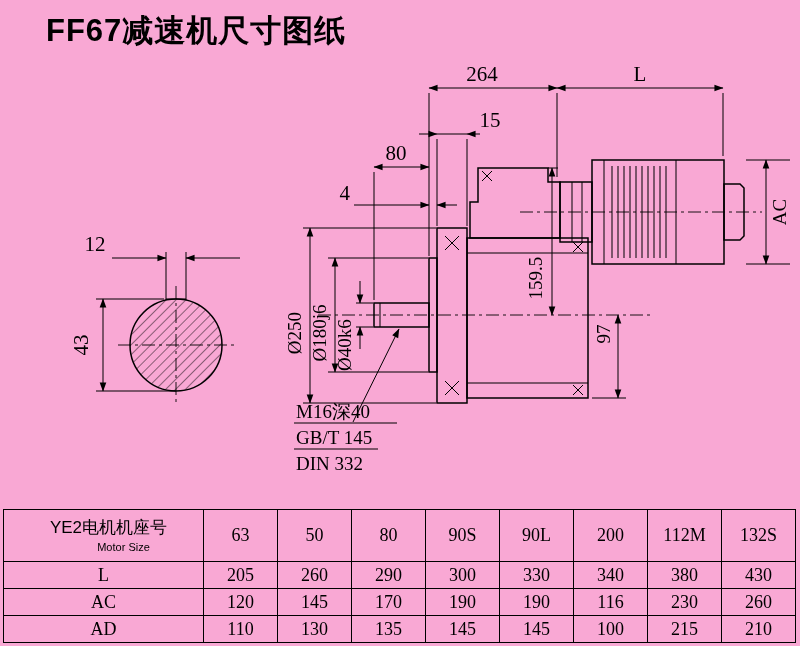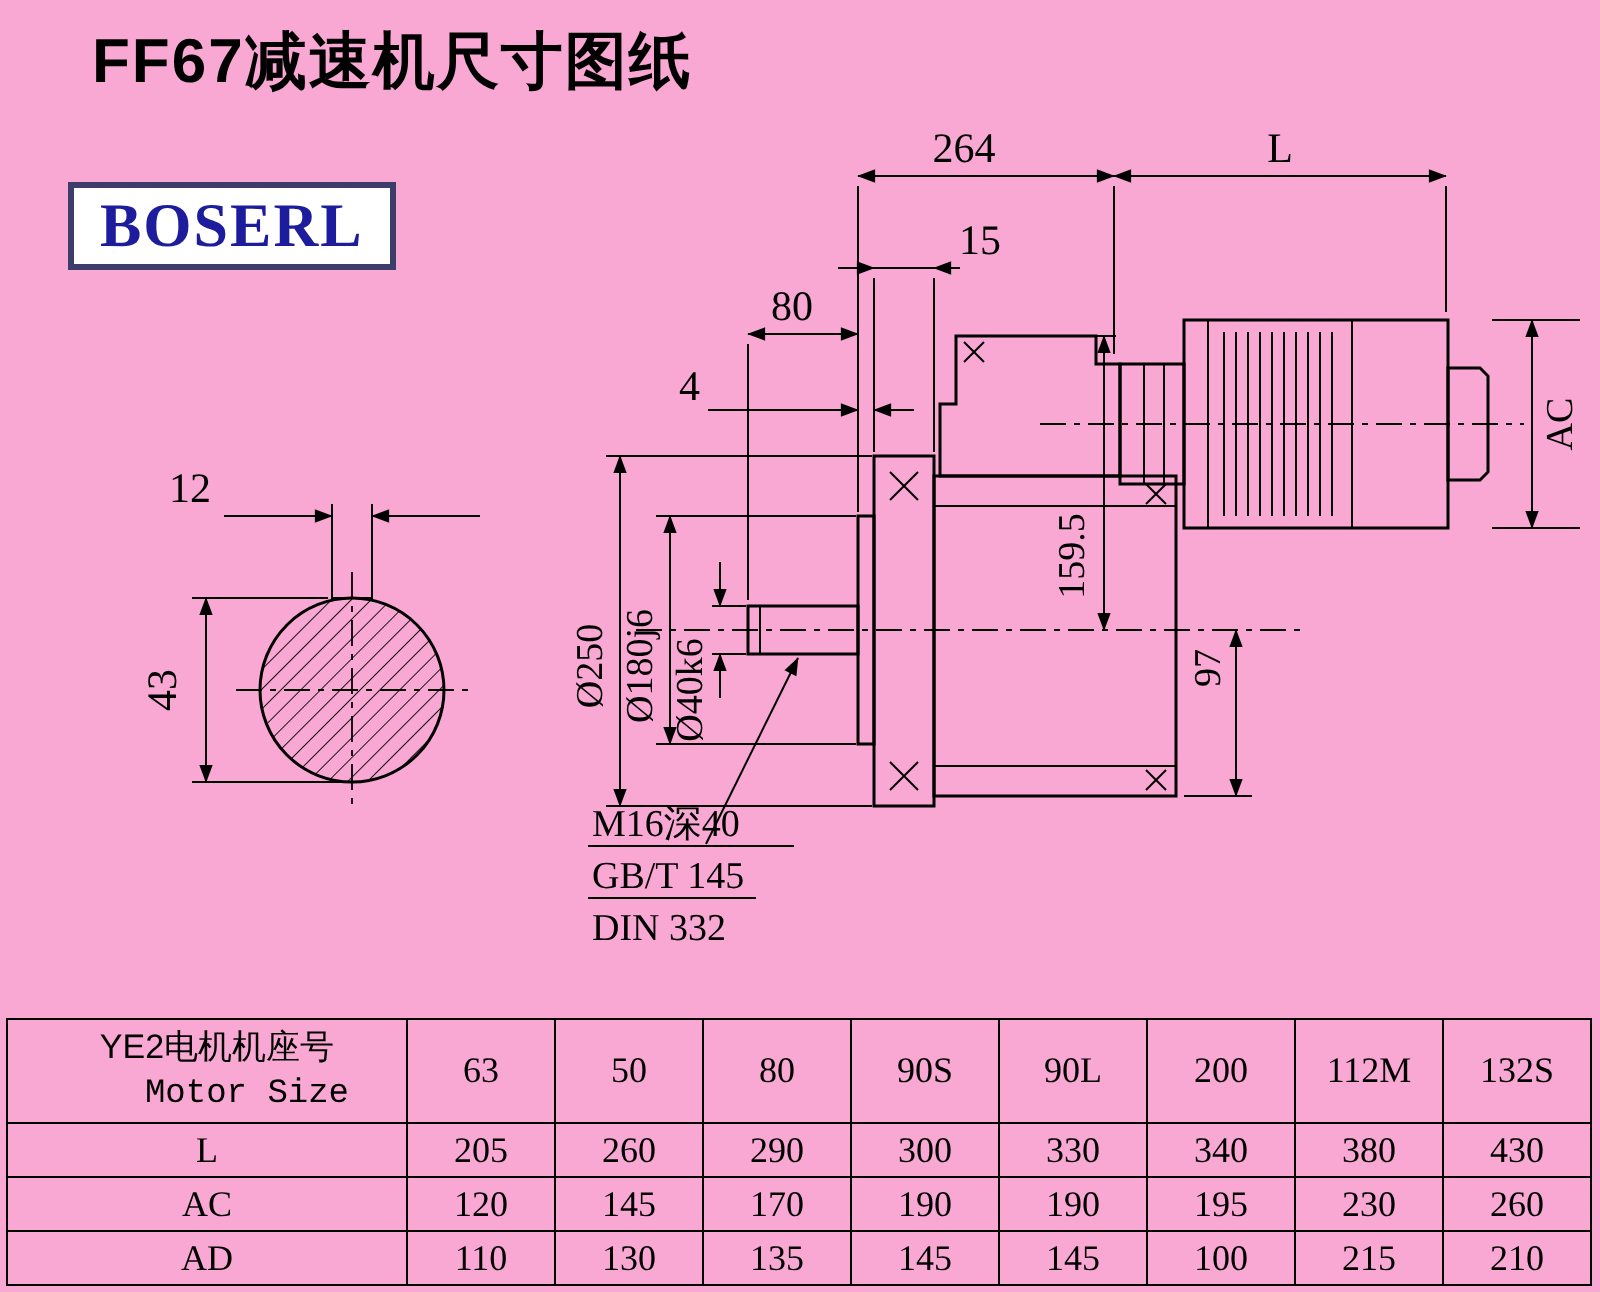--- a/index.html
+++ b/index.html
@@ -21,32 +21,29 @@
   .dt  { font-family: "Liberation Serif", serif; font-size: 19px; fill: #000; }
   .lg  { font-size: 21px; }
 
   .size-table { position: absolute; left: 3px; top: 509px; width: 792px; border-collapse: collapse; table-layout: fixed; }
   .size-table th, .size-table td { border: 1.6px solid #000; text-align: center; vertical-align: middle;
        padding: 0; font-family: "Liberation Serif", serif; font-size: 18px; font-weight: normal; color: #000; }
   .size-table tr.hdr th { height: 52px; }
   .size-table tr.data td { height: 27px; }
   .header-cell { text-align: left; }
   .header-cell .l1 { font-family: Liberation Sans, sans-serif; font-size: 17px; padding-left: 10px; line-height: 1.4; }
-  .header-cell .l2 { font-family: Liberation Mono, monospace; font-size: 17px; padding-left: 40px; line-height: 1.4; }
+  .header-cell .l2 { font-family: Liberation Sans, sans-serif; font-size: 11px; padding-left: 40px; line-height: 1.4; }
 </style>
 </head>
 <body>
 
 <div class="stage">
 
   <h1 class="page-title">FF67减速机尺寸图纸</h1>
 
-  <div class="brand">
-    <span>BOSERL</span>
-  </div>
 
   <svg class="drawing" width="800" height="505" viewBox="0 0 800 505">
     <defs>
       <marker id="arw" viewBox="0 0 10 10" refX="9.5" refY="5" markerWidth="13" markerHeight="9" orient="auto-start-reverse">
         <path d="M0,1.3 L10,5 L0,8.7 z" fill="#000"></path>
       </marker>
       <pattern id="hatch" width="7" height="7" patternUnits="userSpaceOnUse" patternTransform="rotate(45)">
         <line x1="0" y1="0" x2="0" y2="7" stroke="#000" stroke-width="0.9"></line>
       </pattern>
     </defs>
@@ -215,21 +212,21 @@
         <td>380</td>
         <td>430</td>
       </tr>
       <tr class="data">
         <td>AC</td>
         <td>120</td>
         <td>145</td>
         <td>170</td>
         <td>190</td>
         <td>190</td>
-        <td>195</td>
+        <td>116</td>
         <td>230</td>
         <td>260</td>
       </tr>
       <tr class="data">
         <td>AD</td>
         <td>110</td>
         <td>130</td>
         <td>135</td>
         <td>145</td>
         <td>145</td>

